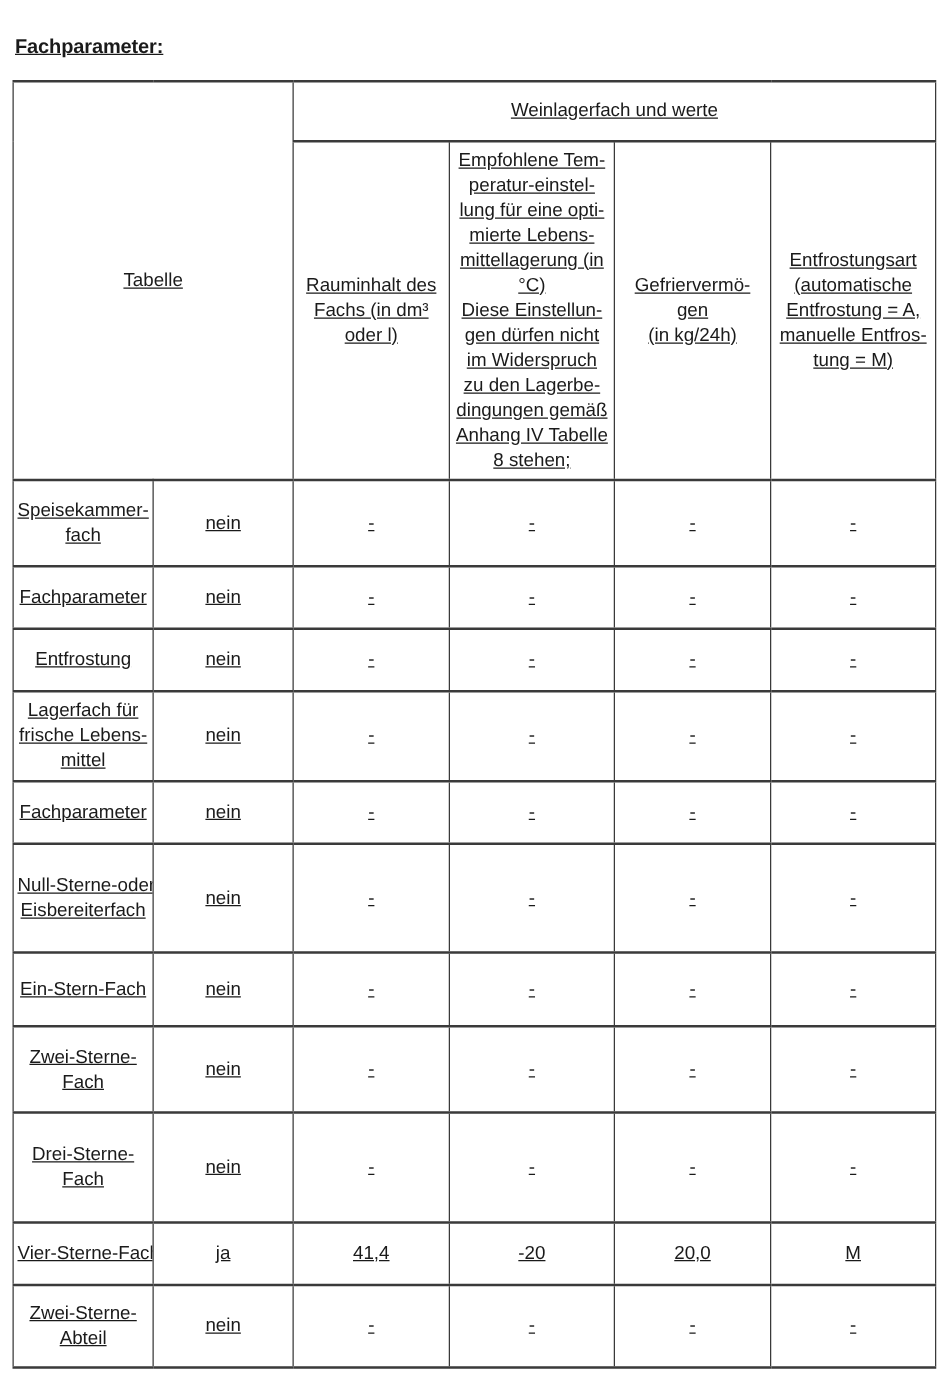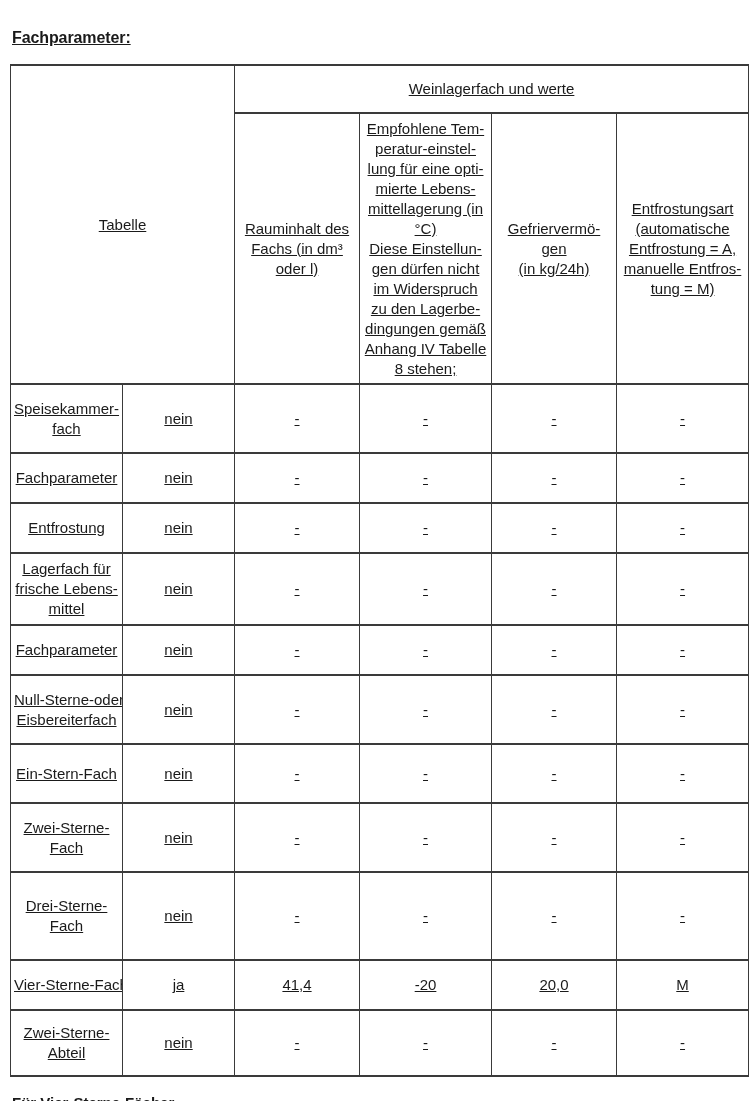--- a/index.html
+++ b/index.html
@@ -141,21 +141,21 @@
         <td class="edge-r">-</td>
       </tr>
       <tr style="height:50px">
         <td class="c-name edge-l">Fachparameter</td>
         <td>nein</td>
         <td>-</td>
         <td>-</td>
         <td>-</td>
         <td class="edge-r">-</td>
       </tr>
-      <tr style="height:69px">
+      <tr style="height:87px">
         <td class="c-name edge-l">Null-Sterne-oder
 Eisbereiterfach</td>
         <td>nein</td>
         <td>-</td>
         <td>-</td>
         <td>-</td>
         <td class="edge-r">-</td>
       </tr>
       <tr style="height:59px">
         <td class="c-name edge-l">Ein-Stern-Fach</td>

